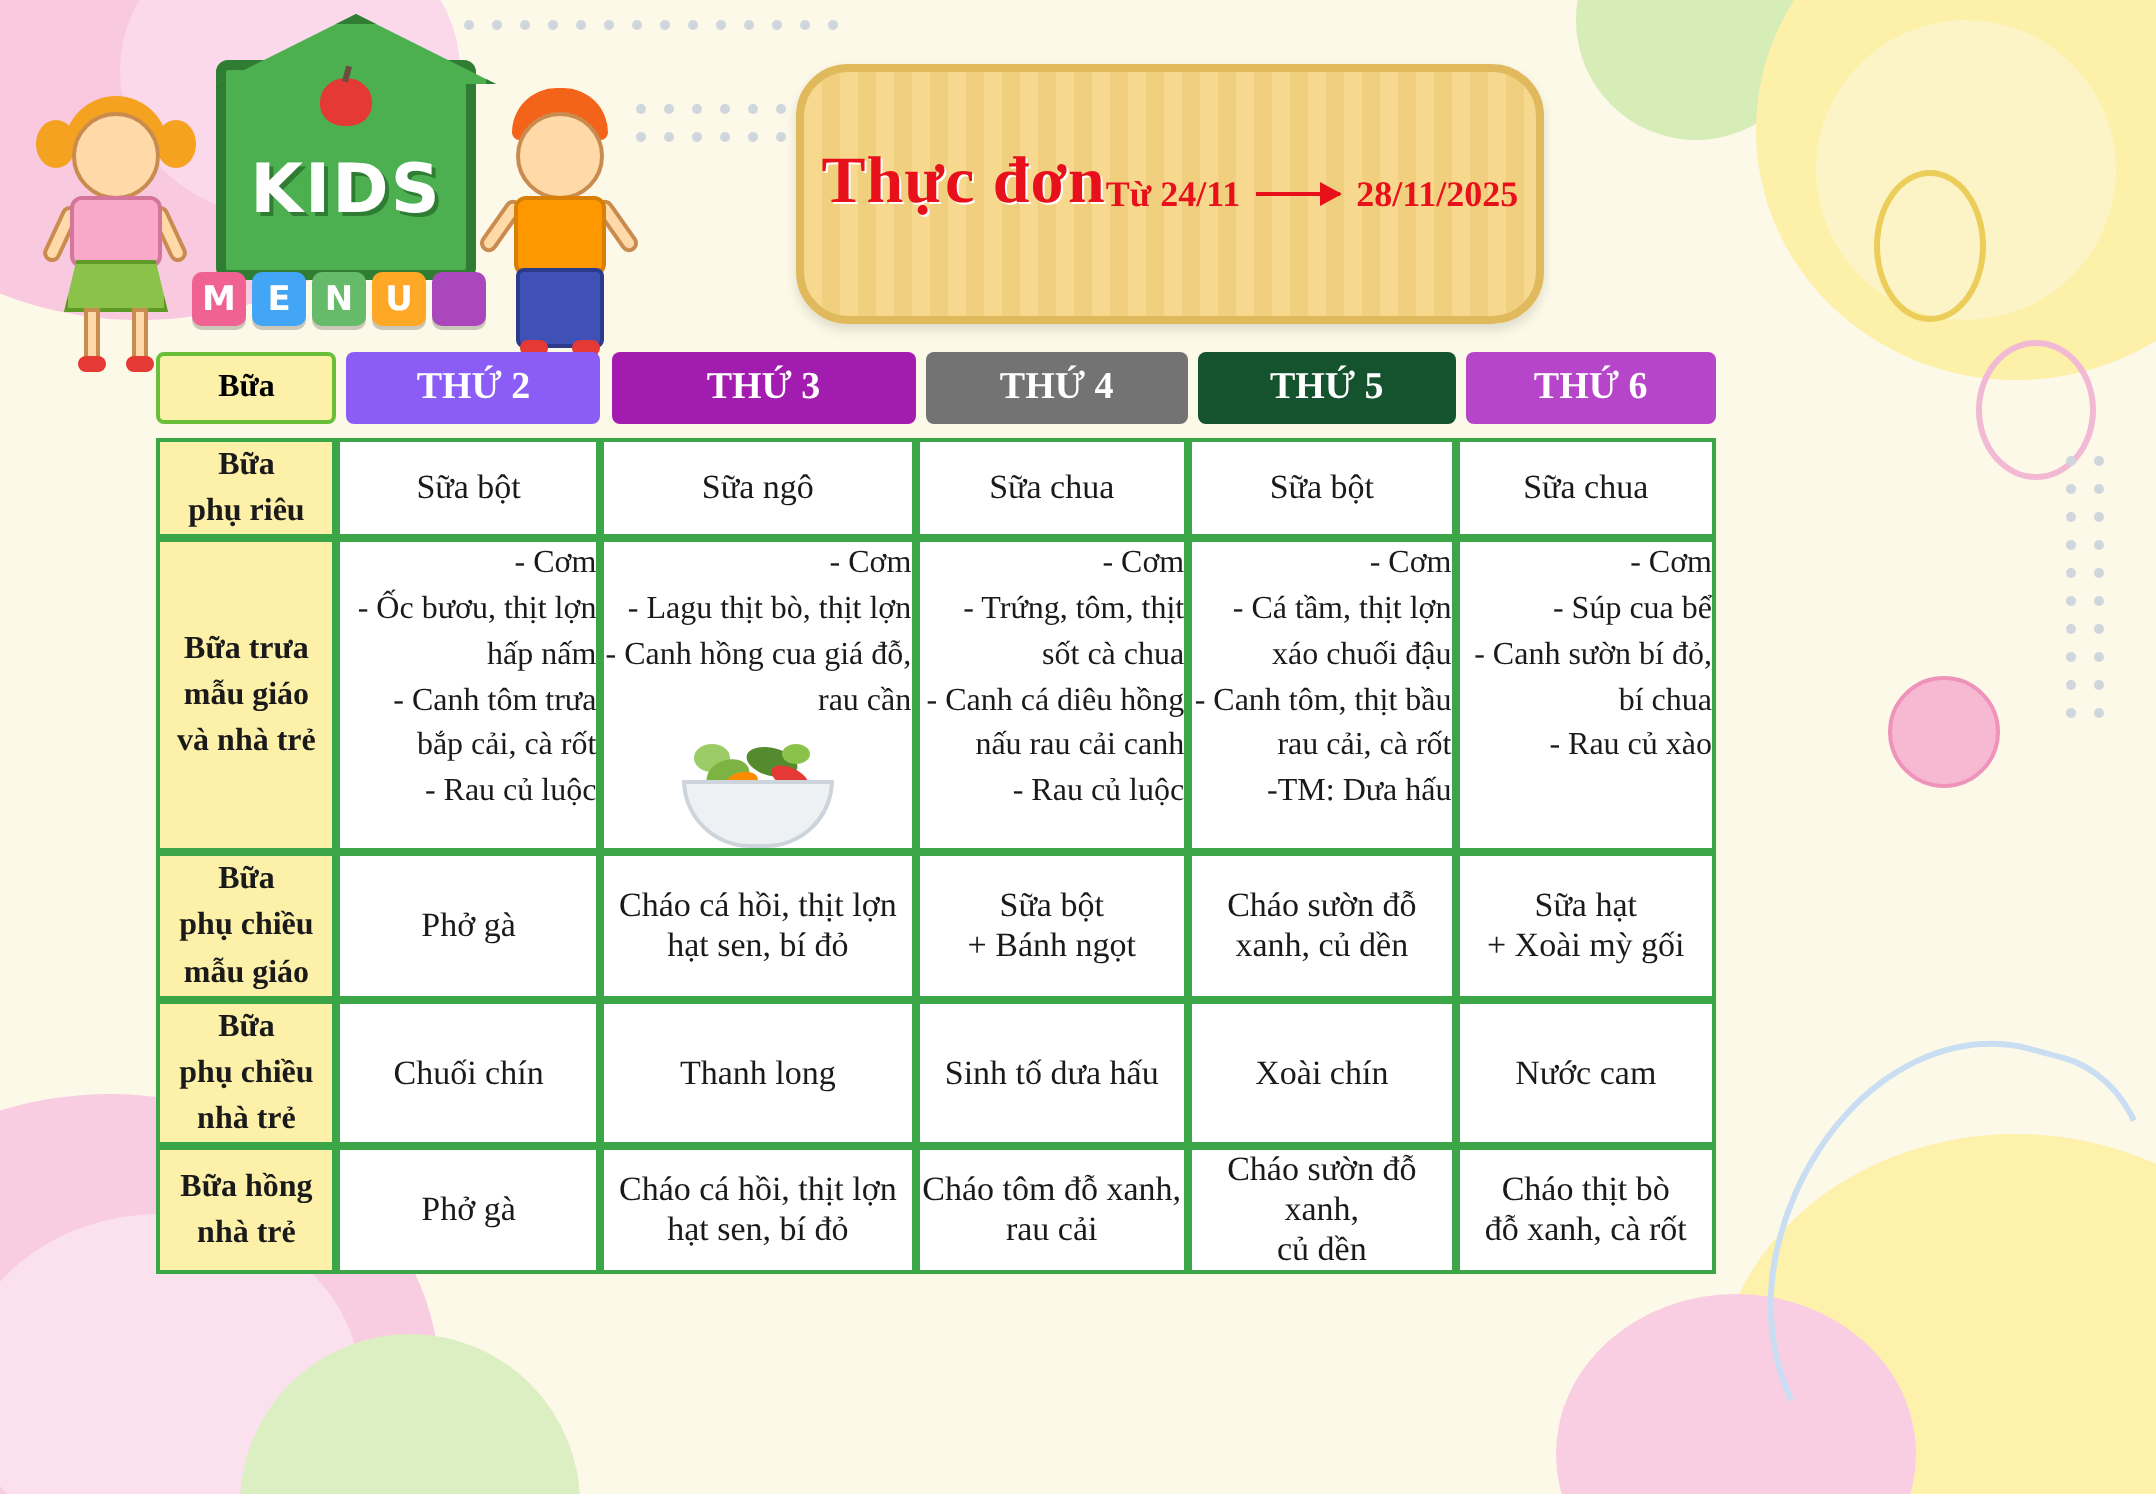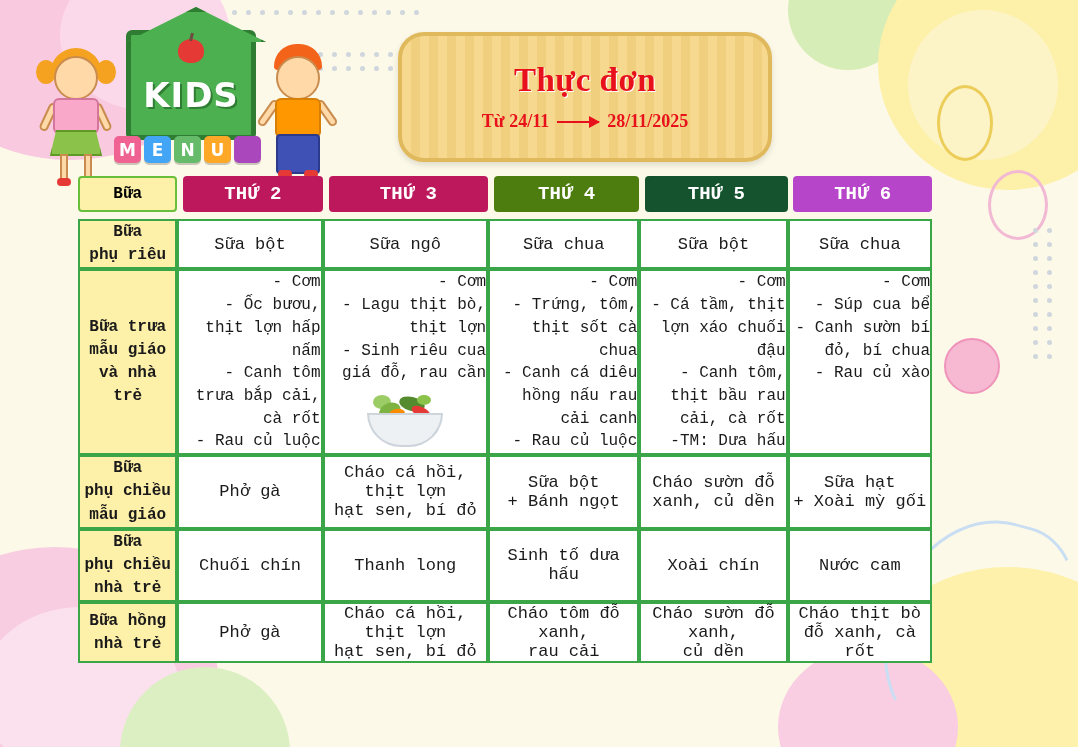--- a/index.html
+++ b/index.html
@@ -41,21 +41,21 @@
   .diamond { position:absolute; left:770px; top:585px; width:34px; height:34px;
              background:#fdf3b0; transform:rotate(45deg); border:1px solid #f0e08a; }
 
   .dots { position:absolute; display:grid; gap:9px; }
   .dots span { width:5px; height:5px; border-radius:50%; background:#cfd6dd; display:block; }
   .dots-top { left:232px; top:10px; grid-template-columns:repeat(14,1fr); }
   .dots-left { left:318px; top:52px; grid-template-columns:repeat(9,1fr); }
   .dots-right { right:26px; top:228px; grid-template-columns:repeat(2,1fr); grid-template-rows:repeat(10,1fr); }
 
   
-  .logo-wrap { position:absolute; left:18px; top:18px; width:330px; height:160px; }
+  .logo-wrap { position:absolute; left:0; top:18px; width:330px; height:160px; }
   .board {
     position:absolute; left:108px; top:12px; width:130px; height:110px;
     background:#4caf50; border:5px solid #2f7d32; border-radius:6px;
   }
   .board:before {
     content:""; position:absolute; left:-5px; top:-28px; width:130px; height:30px;
     background:#4caf50; border:5px solid #2f7d32; border-bottom:none;
     clip-path:polygon(0 100%, 50% 0, 100% 100%);
   }
   .apple { position:absolute; left:50%; top:4px; transform:translateX(-50%); width:26px; height:24px;
@@ -88,40 +88,40 @@
   .arm { position:absolute; width:9px; height:30px; background:#ffd9a8; border:2px solid #c98c4e; border-radius:5px; }
   .body-b { position:absolute; width:46px; height:40px; background:#ff9800; border:2px solid #d87f06; border-radius:6px; }
   .pants { position:absolute; width:44px; height:40px; background:#3f51b5; border:2px solid #2c3a8c; border-radius:4px; }
   .hair-b { position:absolute; width:48px; height:26px; border-radius:24px 24px 4px 4px; background:#f4631a; }
 
   
   .banner {
     position:absolute; left:398px; top:32px; width:374px; height:130px;
     background:repeating-linear-gradient(90deg,#f6d98f 0 9px,#f0cf7e 9px 18px);
     border:4px solid #e0b95c; border-radius:26px;
-    display:flex; flex-direction:column; align-items:center; justify-content:center;
+    display:flex; flex-direction:row; align-items:center; justify-content:center;
     box-shadow:0 3px 6px rgba(0,0,0,.12);
   }
   .banner-title { color:#e8101b; font-weight:bold; font-size:33px; margin-bottom:12px; letter-spacing:.5px;
                   text-shadow:1px 1px 0 #fff; }
   .banner-sub { color:#e8101b; font-weight:bold; font-size:18px; display:flex; align-items:center; gap:8px; }
   .arrow { display:inline-block; width:42px; height:2px; background:#e8101b; position:relative; }
   .arrow:after { content:""; position:absolute; right:-1px; top:-5px; border-left:11px solid #e8101b;
                  border-top:6px solid transparent; border-bottom:6px solid transparent; }
 
   
-  table.menu { position:absolute; left:78px; top:176px; border-collapse:separate; border-spacing:0; width:854px;font-family:Liberation Mono, monospace; }
+  table.menu { position:absolute; left:78px; top:176px; border-collapse:separate; border-spacing:0; width:780px; }
   table.menu td, table.menu th { padding:0; }
 
   .hdr { height:36px; text-align:center; font-weight:bold; font-size:19px; color:#fff;
          border-radius:4px; vertical-align:middle; }
   .hdr-bua { background:#fdf0a8; color:#000; font-size:16px; border:2px solid #6abf3a; }
-  .h2 { background:#be185d; }
-  .h3 { background:#be185d; }
-  .h4 { background:#4d7c0f; }
+  .h2 { background:#8b5cf6; }
+  .h3 { background:#a21caf; }
+  .h4 { background:#737373; }
   .h5 { background:#14532d; }
   .h6 { background:#b745c9; }
   .hdr-gap { width:7px; }
   .spacer-row td { height:7px; }
 
   .cell { border:2px solid #3aa648; background:#fff; vertical-align:middle; text-align:center;
           font-size:17px; color:#1a1a1a; padding:8px 6px; }
   .rowlabel { background:#fdf0a8; font-weight:bold; font-size:16px; text-align:center; line-height:1.45; }
   .cell-left { text-align:right; vertical-align:top; font-size:16px; line-height:1.42; padding:8px 8px; }
 
@@ -323,21 +323,21 @@
     </td>
     <td colspan="2" class="cell cell-left">
       <div>- Cơm</div>
       <div>- Ốc bươu, thịt lợn hấp nấm</div>
       <div>- Canh tôm trưa bắp cải, cà rốt</div>
       <div>- Rau củ luộc</div>
     </td>
     <td colspan="2" class="cell cell-left">
       <div>- Cơm</div>
       <div>- Lagu thịt bò, thịt lợn</div>
-      <div>- Sinh riêu cua giá đỗ, rau cần</div>
+      <div>- Canh hồng cua giá đỗ, rau cần</div>
       <div class="salad">
         <div class="veg v3"></div>
             <div class="veg v2"></div>
             <div class="veg v6"></div>
         <div class="veg v1"></div>
             <div class="veg v5"></div>
             <div class="veg v4"></div>
         <div class="bowl"></div>
       </div>
     </td>

